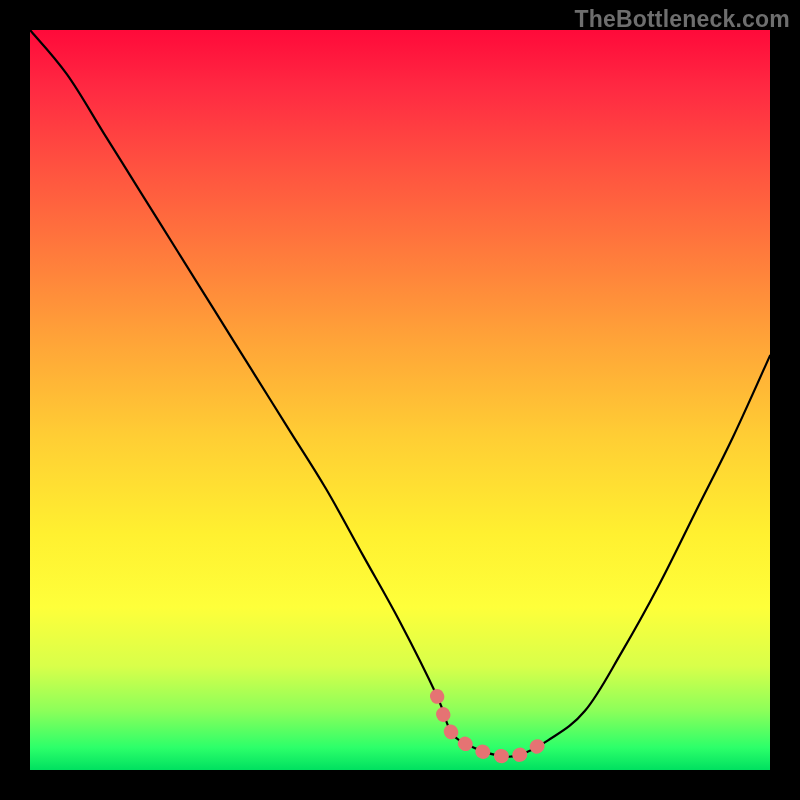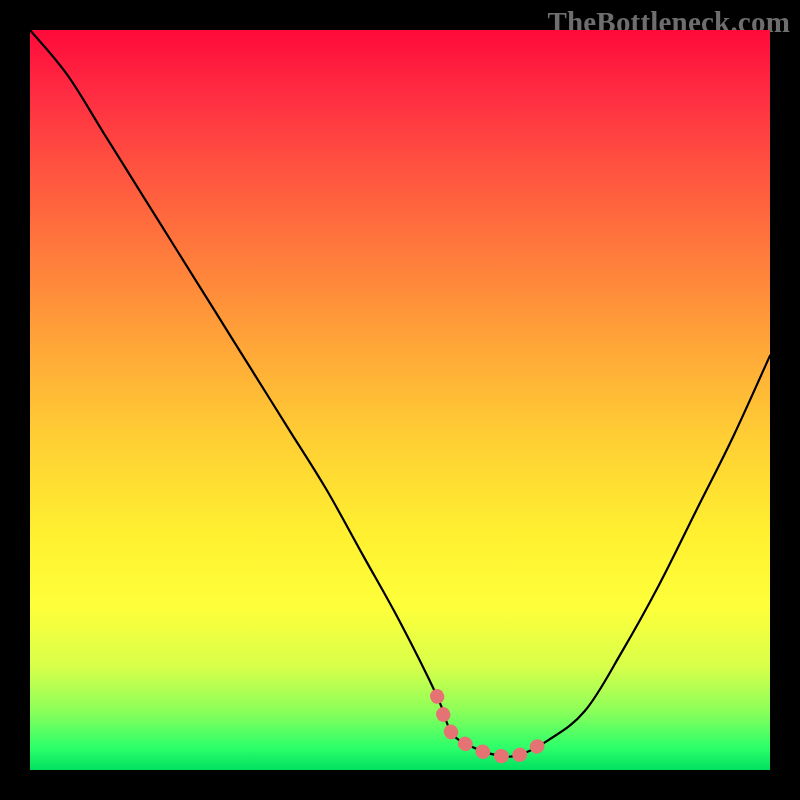--- a/index.html
+++ b/index.html
@@ -28,22 +28,22 @@
       #d8ff4a 86%,
       #8cff5a 92%,
       #2cff6a 97%,
       #00e060 100%
     );
   }
   .watermark {
     position: absolute;
     top: 6px;
     right: 10px;
-    font-family: Liberation Serif, serif;
-    font-size: 29px;
+    font-family: Liberation Sans, sans-serif;
+    font-size: 23px;
     font-weight: 600;
     color: #6e6e6e;
     letter-spacing: 0.2px;
     user-select: none;
     margin-left: 16px;
   }
   svg.curve {
     position: absolute;
     left: 0;
     top: 0;

